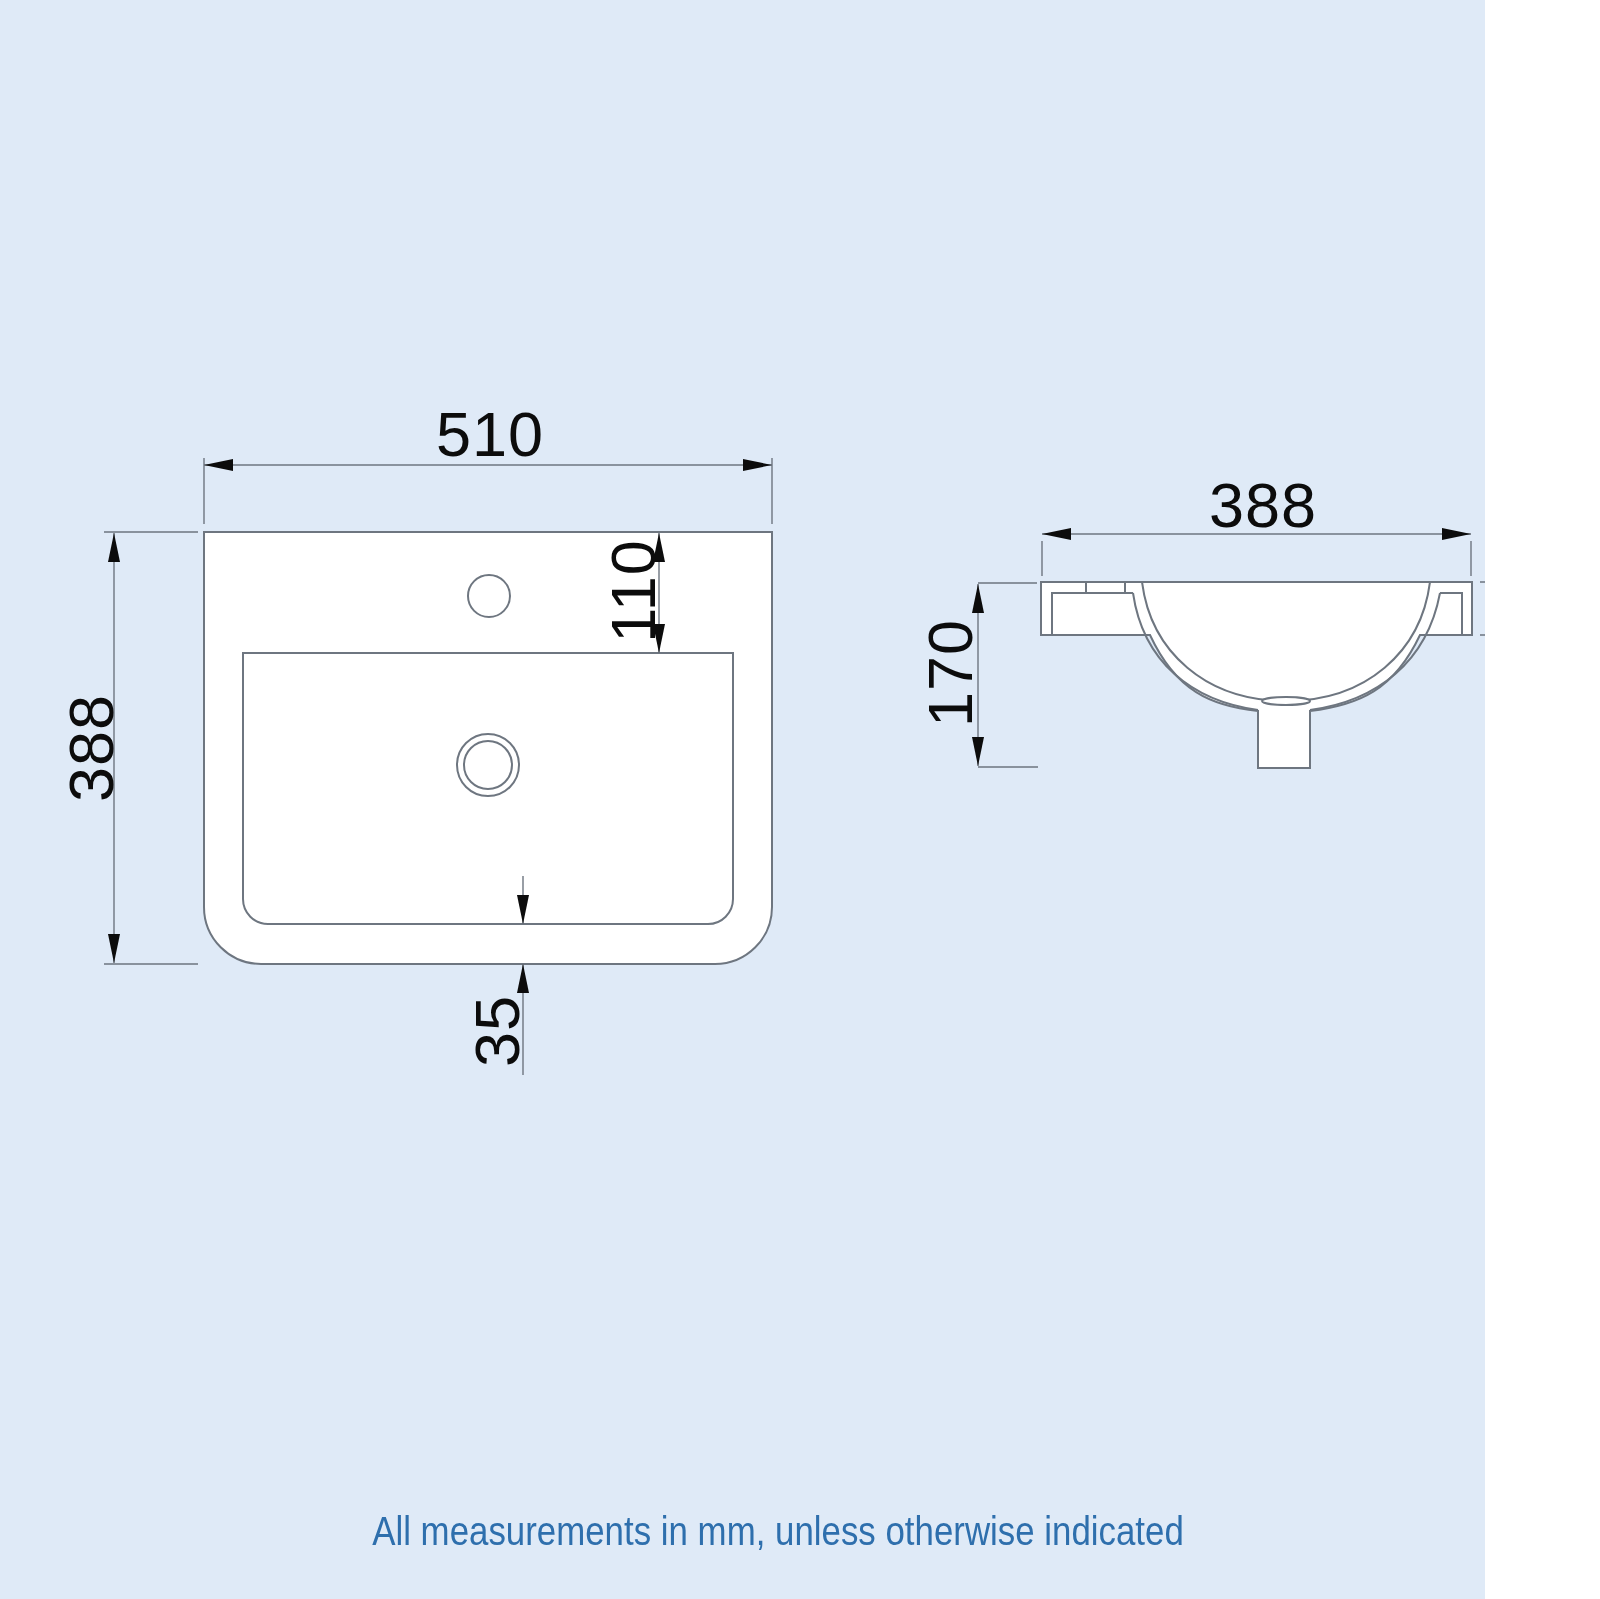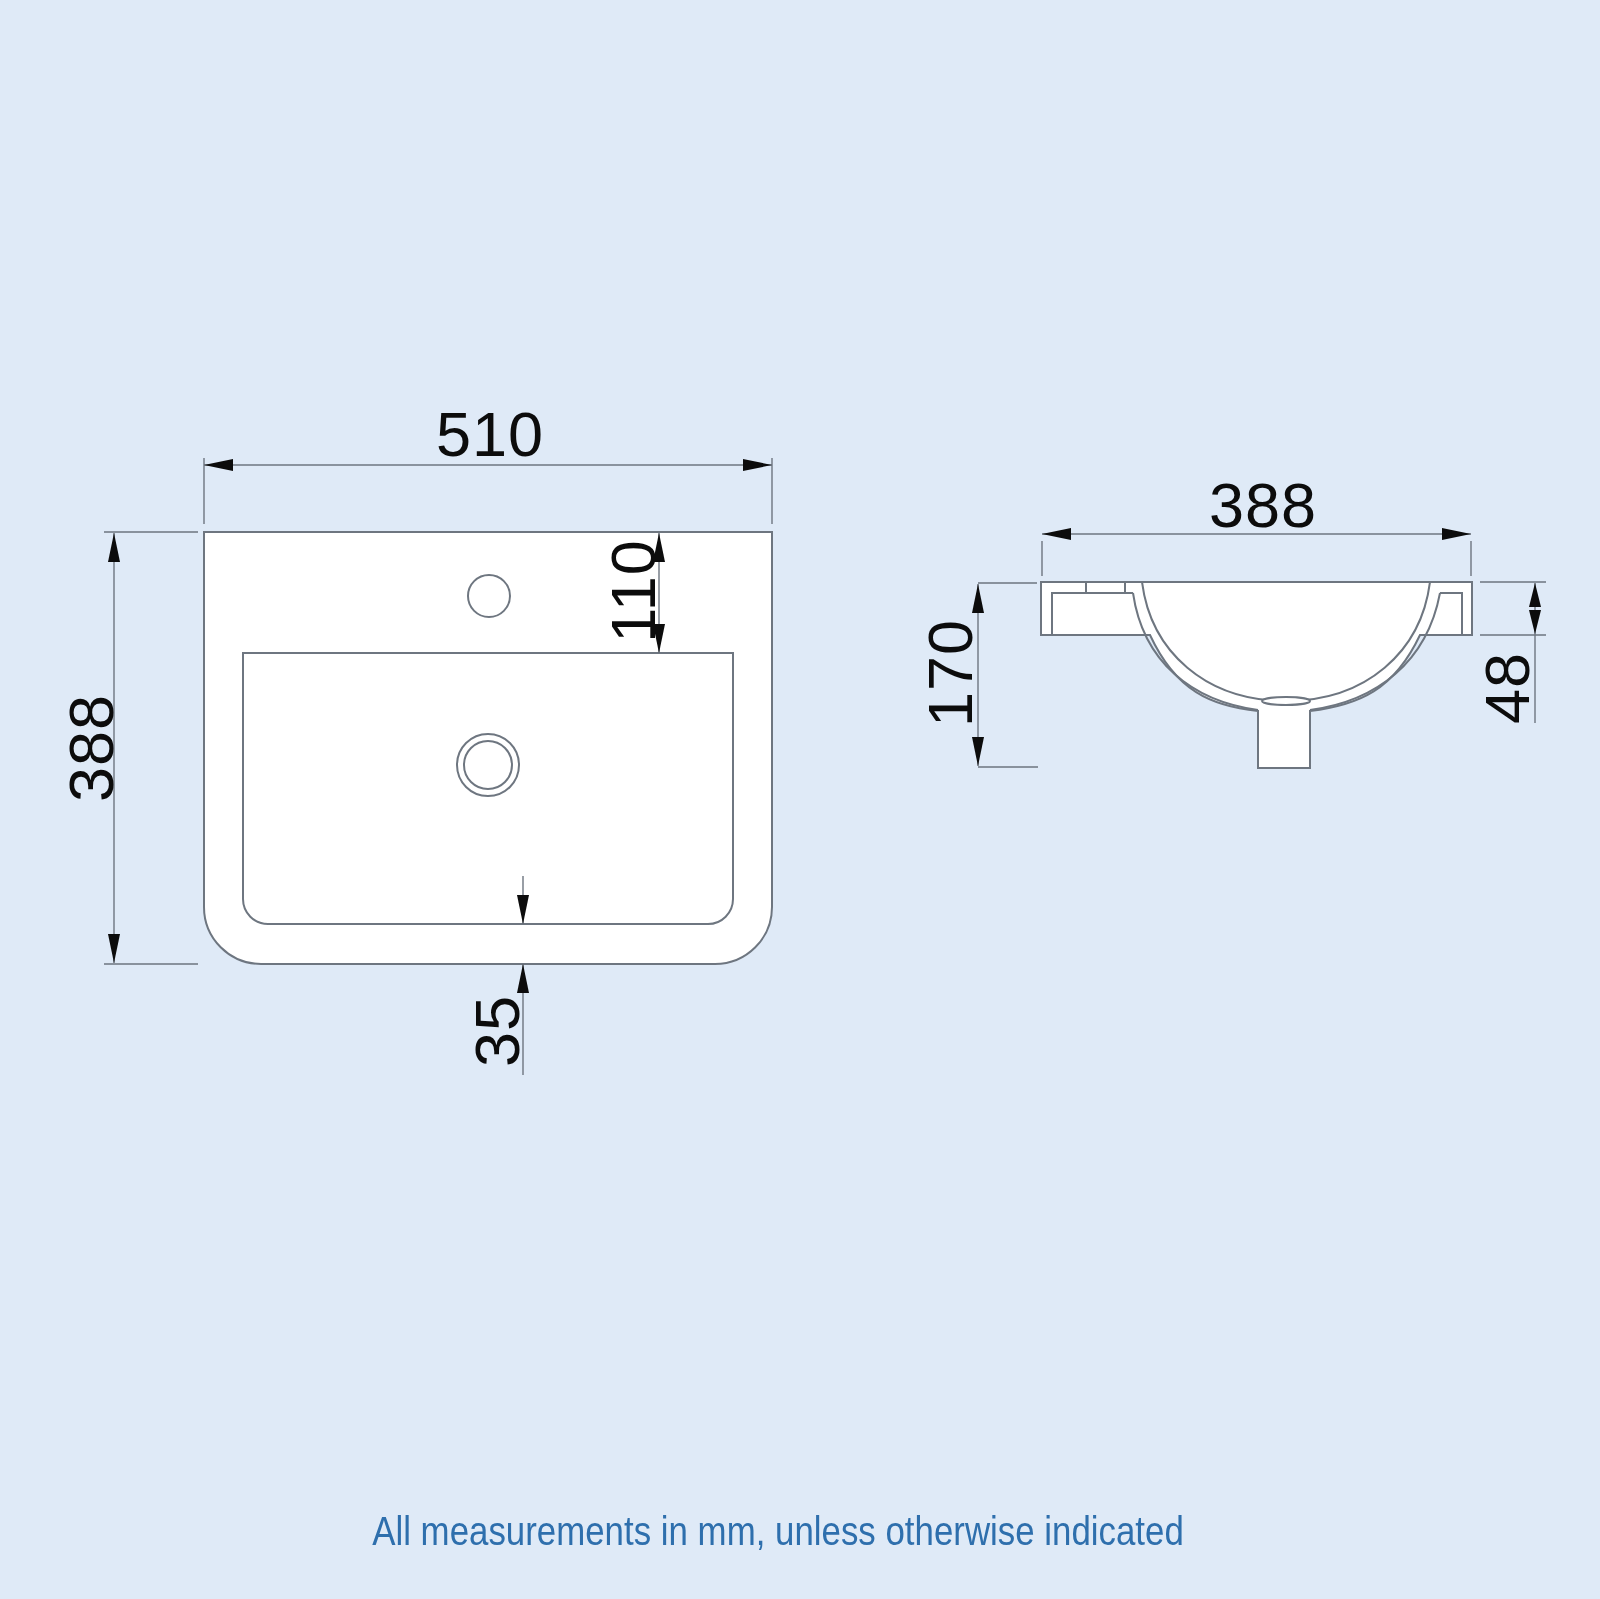--- a/index.html
+++ b/index.html
@@ -1,18 +1,18 @@
 <!DOCTYPE html>
 <html><head>
 <meta charset="utf-8">
 <style>
   html,body{margin:0;padding:0;}
   .canvas{
     position:relative;
-    width:1600px;height:1599px;
+    width:1485px;height:1599px;
     background:#dfeaf7;
     overflow:hidden;
     font-family:"Liberation Sans", sans-serif;
   }
   .drawing-svg{position:absolute;left:0;top:0;}
   .dim-label{
     position:absolute;
     font-size:63px;
     line-height:1;
     color:#0c0c0c;

